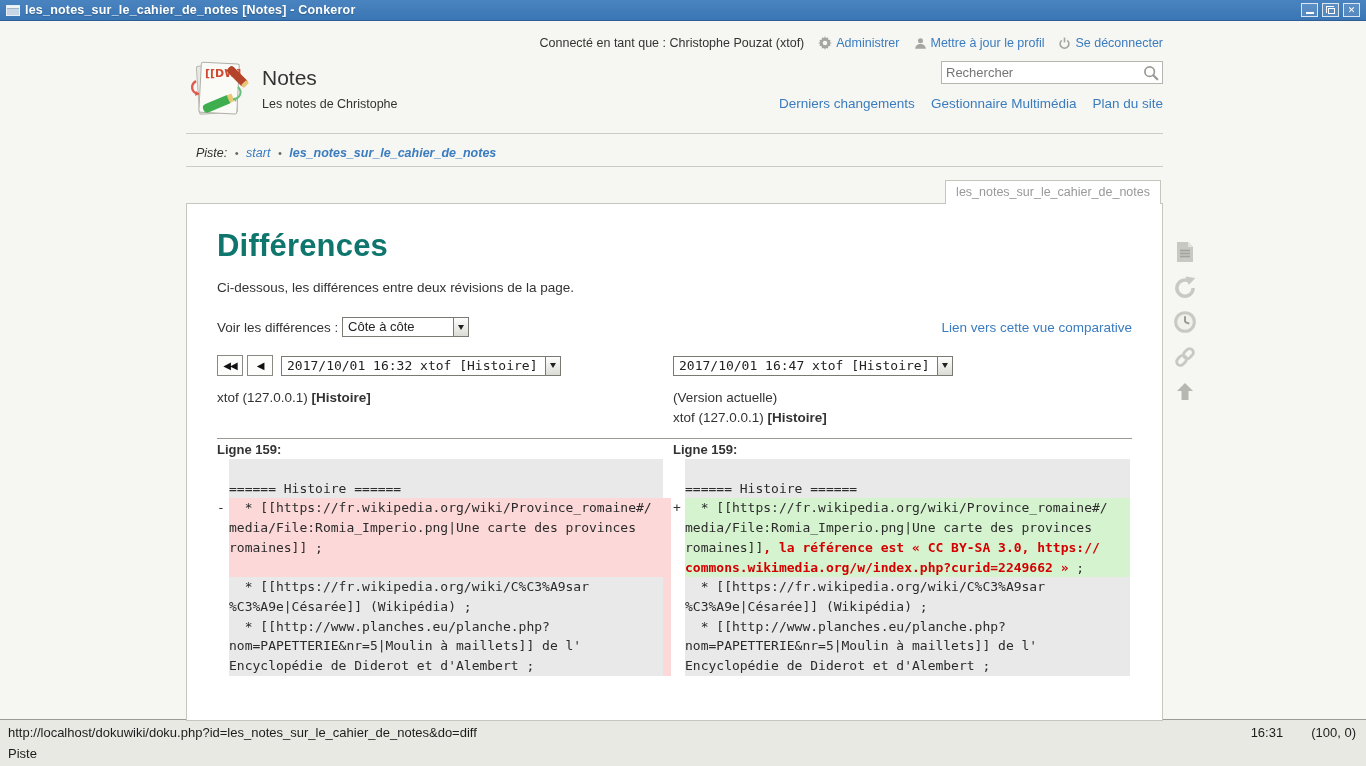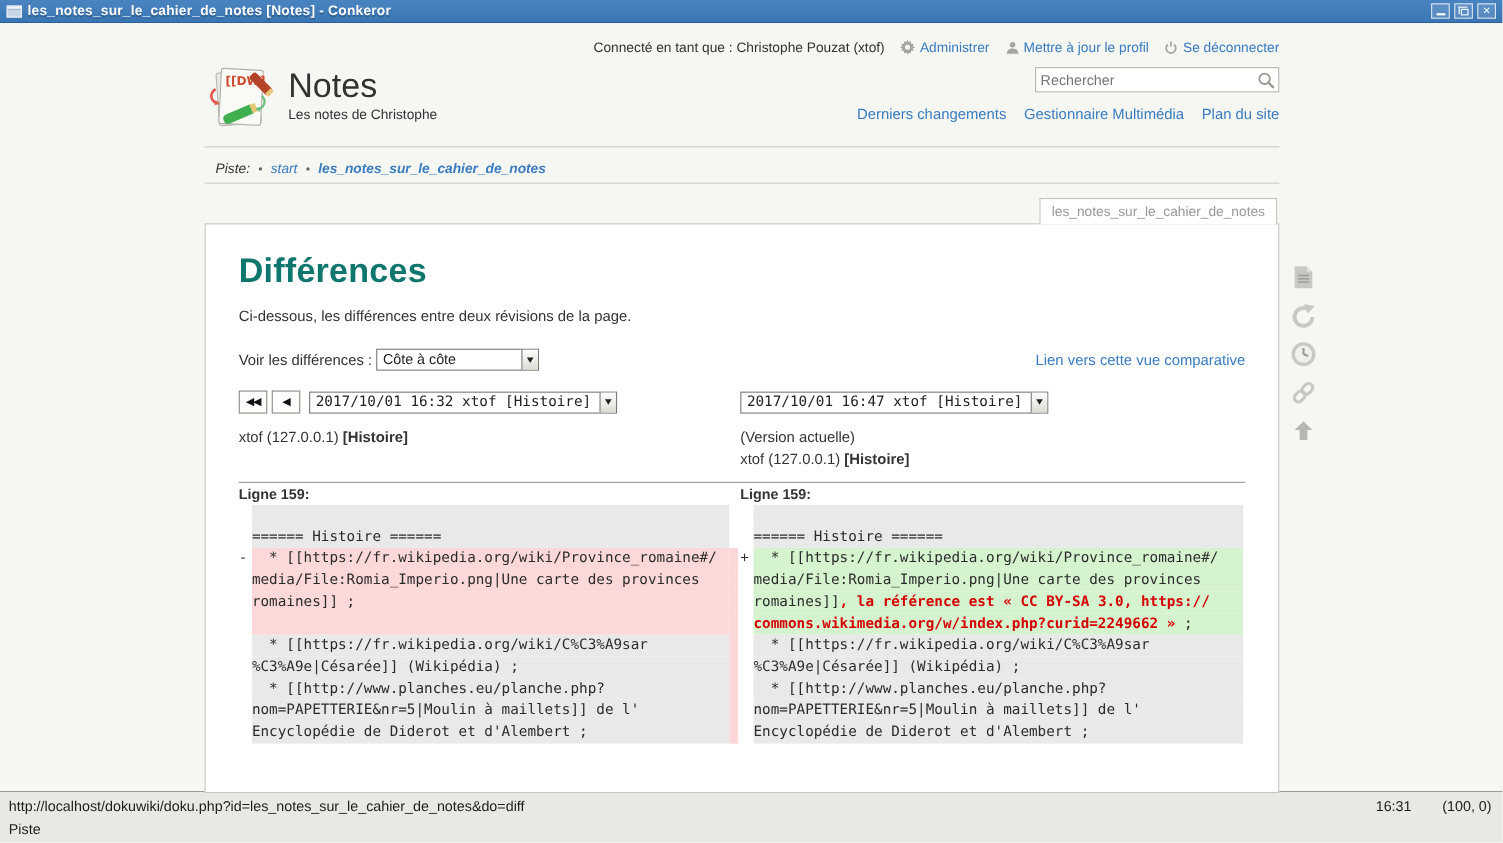--- a/index.html
+++ b/index.html
@@ -24,21 +24,21 @@
   .viewport { height:698px; position:relative; background:#f6f6f2; }
   .shell { width:977px; margin-left:186px; }
 
   .userbar { padding-top:12px; height:32px; display:flex; justify-content:flex-end; align-items:center;
              gap:14px; font-size:12.5px; color:#333; }
   .userbar a { color:#3a7cbf; text-decoration:none; display:inline-flex; align-items:center; gap:4px;}
   .ico { display:inline-flex; align-items:center; }
 
   .masthead { display:flex; padding-top:6px; height:74px; }
   .logo { width:64px; height:62px; margin-right:12px; }
-  .site-title { font-size:31px; color:#333; line-height:30px; padding-top:4px;}
+  .site-title { font-size:21px; color:#333; line-height:30px; padding-top:4px;}
   .site-tag { font-size:12.5px; color:#333; margin-top:4px;}
   .mast-right { margin-left:auto; display:flex; flex-direction:column; align-items:flex-end;}
   .searchbox { width:222px; height:23px; border:1px solid #b6b6b0; background:#fff; display:flex; align-items:center; margin-top:2px;}
   .searchbox input { flex:1; border:none; outline:none; font-size:13px; color:#999; padding:0 4px;
                      font-family:"Liberation Sans",sans-serif; background:transparent;}
   .searchbox .sbtn { width:24px; display:flex; justify-content:center; }
   .mast-links { margin-top:12px; display:flex; gap:16px; font-size:13.5px;align-items:center;}
   .mast-links a { color:#3a7cbf; text-decoration:none;}
 
   .rule { border:none; border-top:1px solid #ccccc4; margin-top:6px;}
@@ -218,21 +218,21 @@
     <div class="tabrow">
       <div class="tab">les_notes_sur_le_cahier_de_notes</div>
     </div>
 
     <div class="contentbox">
       <h1 class="pgtitle">Différences</h1>
       <p class="intro">Ci-dessous, les différences entre deux révisions de la page.</p>
 
       <div class="viewrow">
         <span>Voir les différences :</span>&nbsp;
-        <span class="xselect" style="width:148px">
+        <span class="xselect" style="width:127px">
           <span class="val" style="flex:1">Côte à côte</span>
           <span class="arrowbtn">
               <span class="tri"></span>
             </span>
         </span>
         <a class="complink" href="#">Lien vers cette vue comparative</a>
       </div>
 
       <div class="cols navrow">
         <div class="col-old navbtns">

